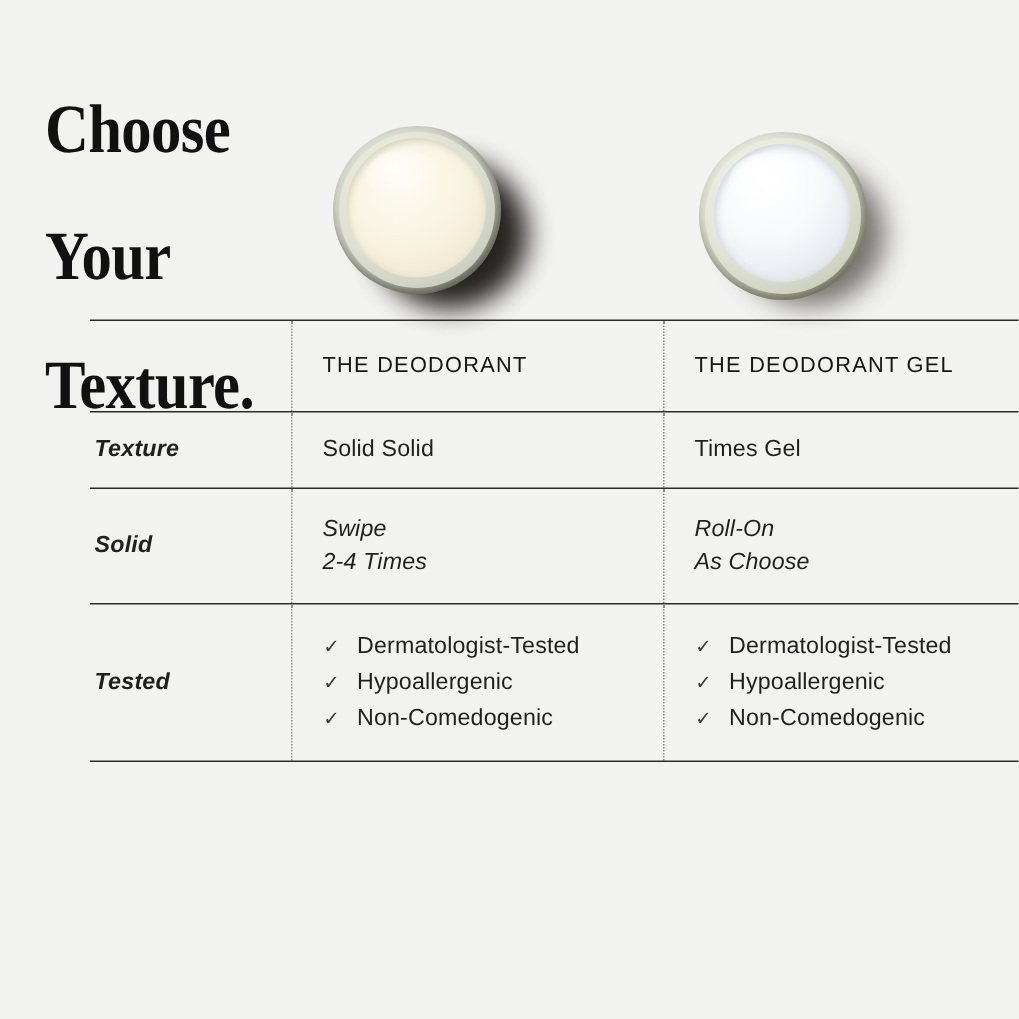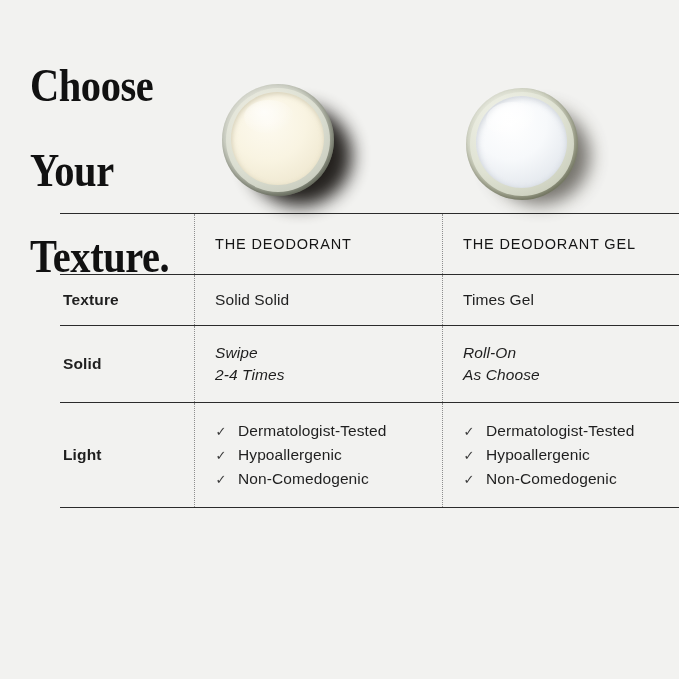--- a/index.html
+++ b/index.html
@@ -147,21 +147,21 @@
     border-collapse: collapse;
     table-layout: fixed;
   }
   .ctable td {
     vertical-align: middle;
     padding: 0;
     border-bottom: 1px solid #2b2b2b;
   }
   .ctable tr:first-child td { border-top: 1px solid #2b2b2b; }
 
-  .col-label { width: 134px; }
+  .col-label { width: 134px; font-style: italic; }
   .col-a { width: 248px; }
   .col-b { width: 242px; }
 
   .cell-inner {
     padding: 14px 0 14px 20px;
     font-size: 15.5px;
     line-height: 1.42;
     color: #1f1f1f;
     letter-spacing: 0.1px;
   }
@@ -281,21 +281,21 @@
 2-4 Times</div>
         </td>
         <td class="col-b">
           <div class="cell-inner multiline">Roll-On
 As Choose</div>
         </td>
       </tr>
 
       <tr class="row-tall">
         <td class="col-label">
-          <div class="cell-inner">Light</div>
+          <div class="cell-inner">Tested</div>
         </td>
         <td class="col-a">
           <div class="cell-inner">
             <ul class="check-list">
               <li>
                 <span class="check-mark">✓</span>
                 <span>Dermatologist-Tested</span>
               </li>
               <li>
                 <span class="check-mark">✓</span>

